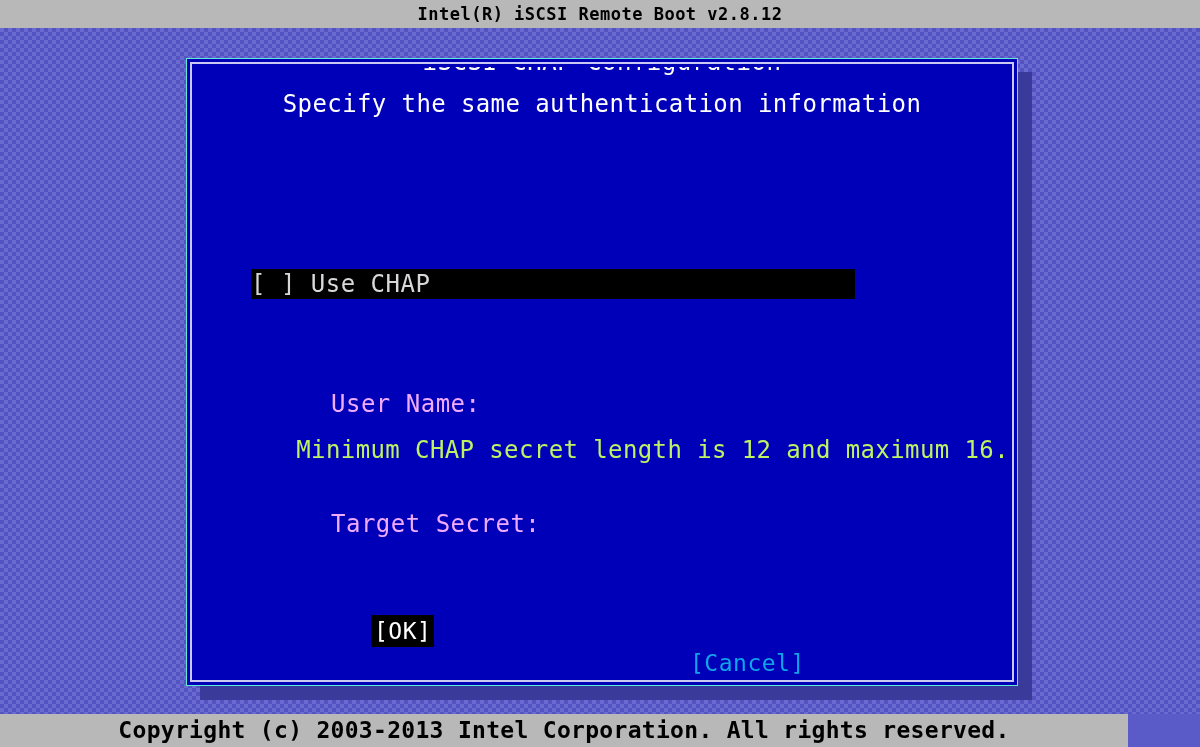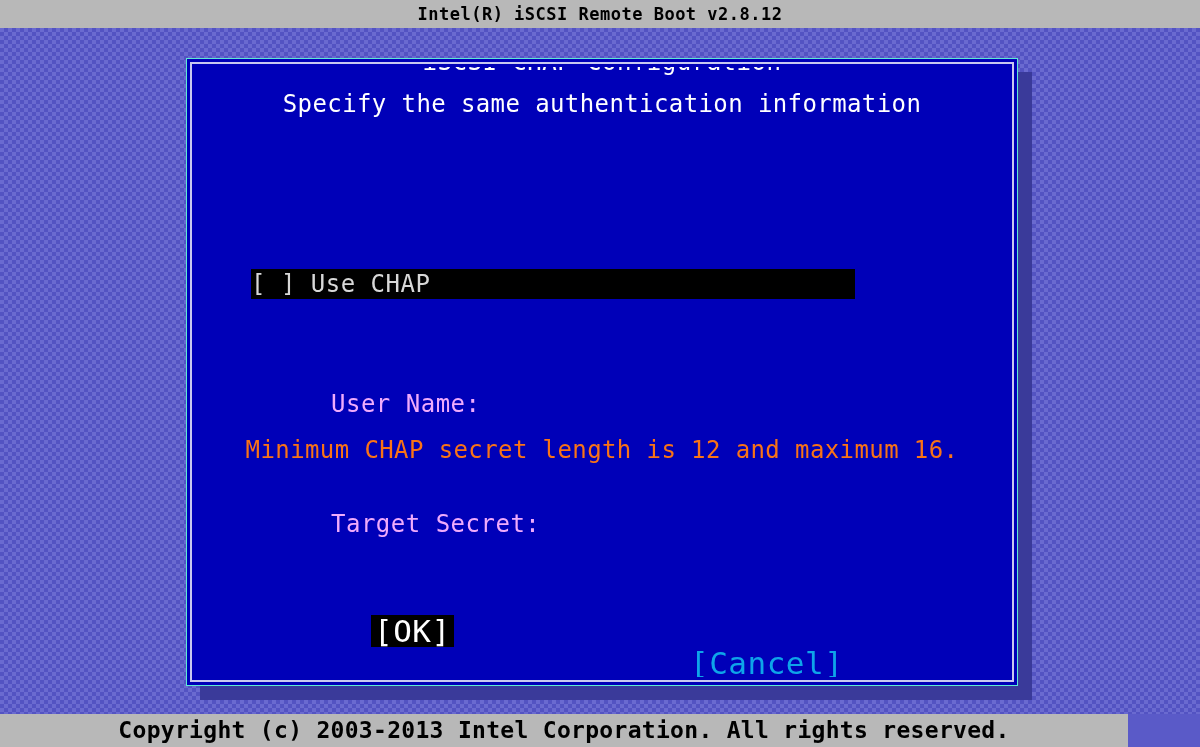--- a/index.html
+++ b/index.html
@@ -175,36 +175,36 @@
   .spacer-row {
     height: 30px;
   }
 
   
   .note {
     position: absolute;
     left: 0;
     top: 368px;
     width: 100%;
-    text-align: center;
-    color: #f97316;
+    text-align: right;
+    color: #bef264;
     font-size: 24px;
     line-height: 30px;
     white-space: pre;
     letter-spacing: 0.4px;
   }
 
   
   .buttons {
     position: absolute;
     left: 0;
     top: 516px;
     width: 100%;
     height: 32px;
-    font-size: 31px;
+    font-size: 23px;
     line-height: 32px;
     white-space: pre;
     letter-spacing: 0.5px;
   }
   .btn {
     position: absolute;
     color: #0ea5e9;
     padding: 0 3px;
   }
   .btn.focused {

